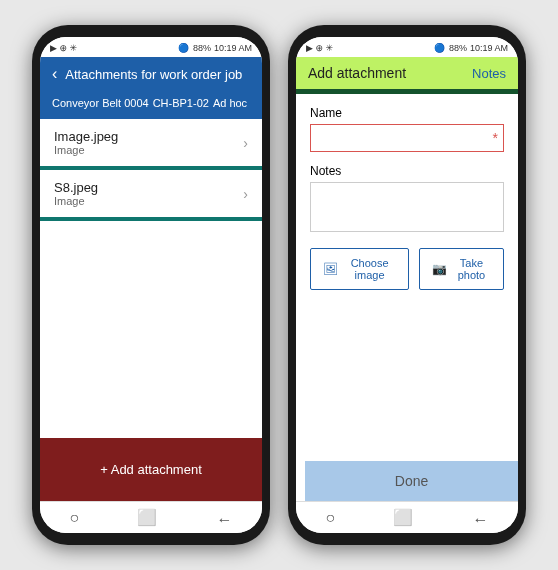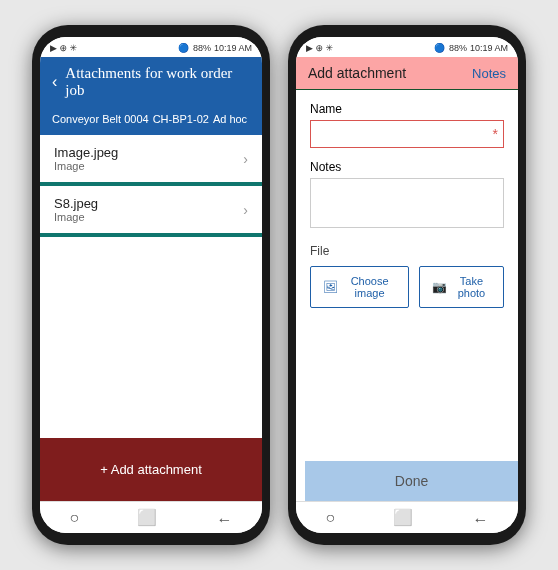--- a/index.html
+++ b/index.html
@@ -75,23 +75,22 @@
     
     .nav-bar {
       background: #1e5fa8;
       color: #fff;
       padding: 8px 12px;
       display: flex;
       align-items: center;
       gap: 8px;
     }
     .nav-title {
-      font-size: 15px;
-      color: #fff;
-      font-family: Liberation Serif, serif;
+      font-size: 13px;
+      color: #fff;
     }
     .back-arrow {
       color: #fff;
       font-size: 16px;
       cursor: pointer;
     }
     .info-bar {
       background: #1e5fa8;
       color: #fff;
       padding: 6px 12px 10px 12px;
@@ -144,26 +143,26 @@
       align-items: center;
       padding: 6px 0;
       border-top: 1px solid #ddd;
     }
     .bottom-nav-icon {
       font-size: 16px;
       color: #555;
     }
     
     .page-header {
-      background: #fca5a5;
+      background: #bef264;
       display: flex;
       justify-content: space-between;
       align-items: center;
       padding: 8px 12px;
-      border-bottom: 1px solid #14532d;
+      border-bottom: 5px solid #14532d;
     }
     .page-title {
       font-size: 14px;
       color: #222;
       font-weight: 500;
     }
     .close-btn {
       font-size: 13px;
       color: #1e5fa8;
       cursor: pointer;
@@ -331,21 +330,20 @@
             <span class="required-star">*</span>
           </div>
         </div>
 
         <div class="form-group">
           <div class="form-label">Notes</div>
           <textarea class="form-notes" style=""></textarea>
         </div>
 
         <div class="file-section">
-          <div class="file-label">File</div>
           <div class="file-buttons">
             <button class="file-btn">
               <span class="file-btn-icon">🖼</span>
               <span>Choose image</span>
             </button>
             <button class="file-btn">
               <span class="file-btn-icon">📷</span>
               <span>Take photo</span>
             </button>
           </div>

